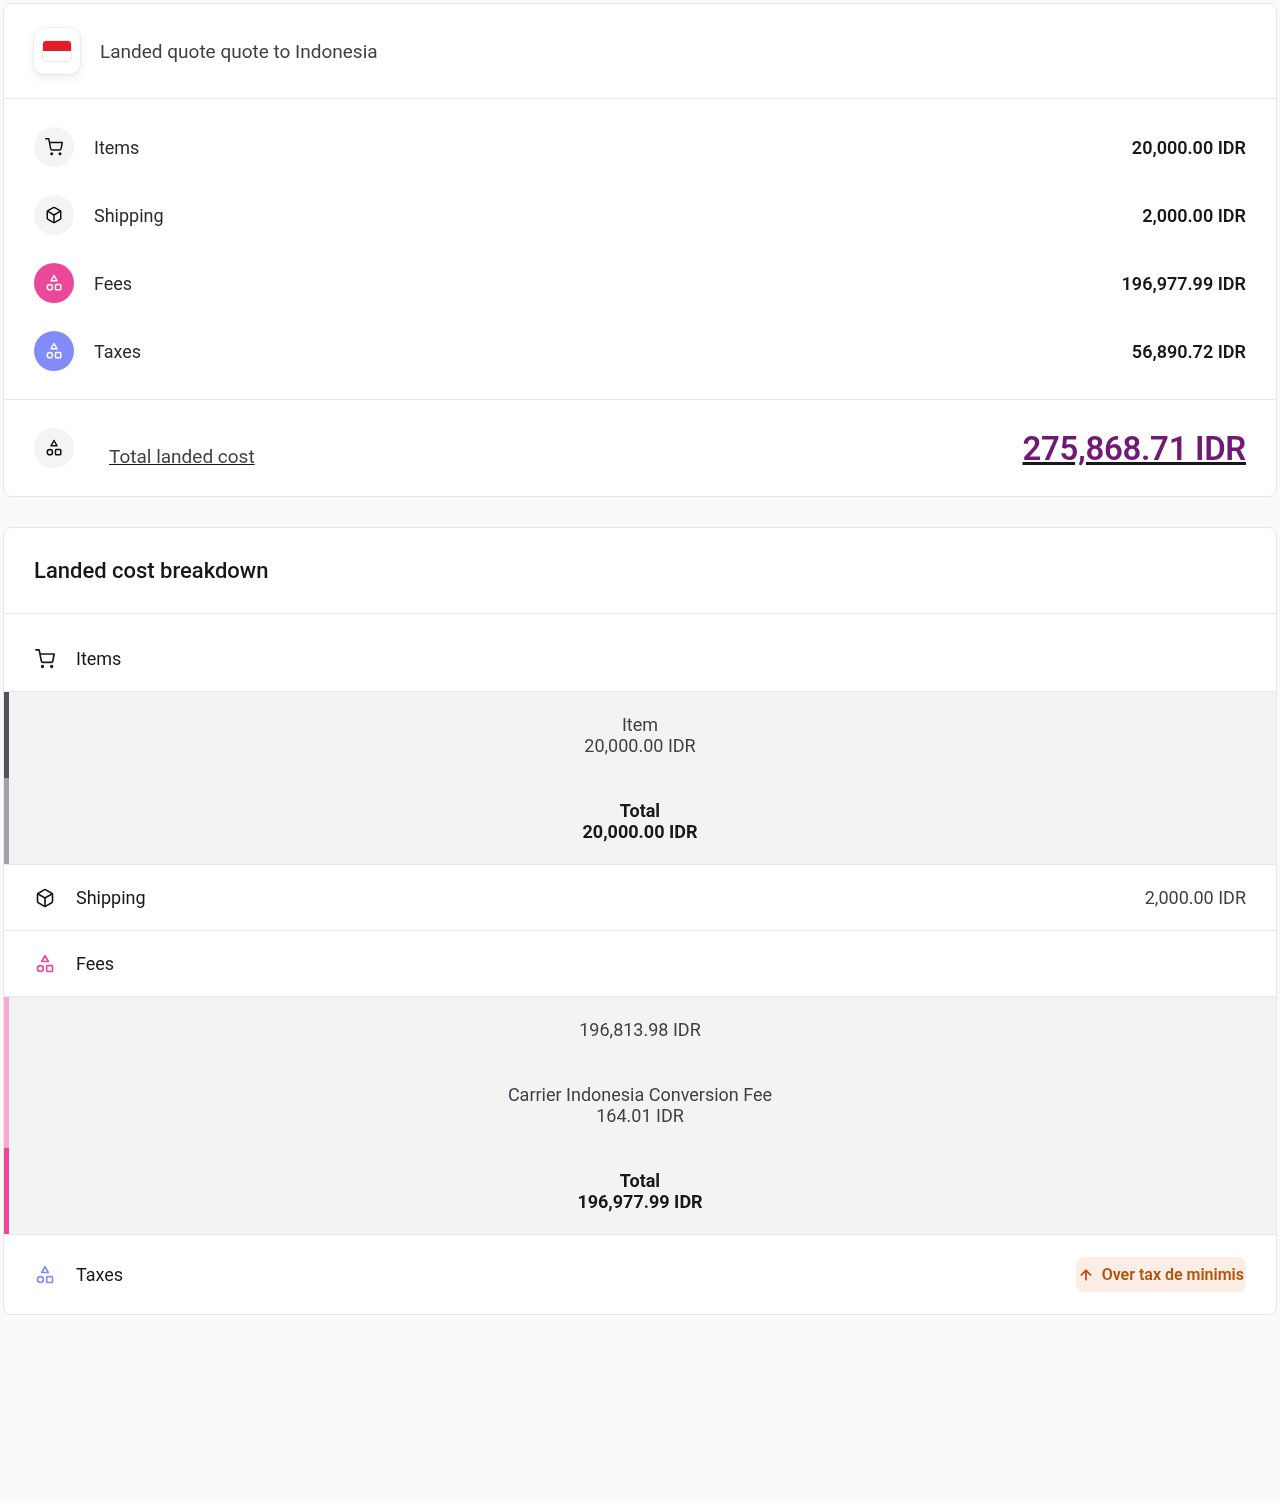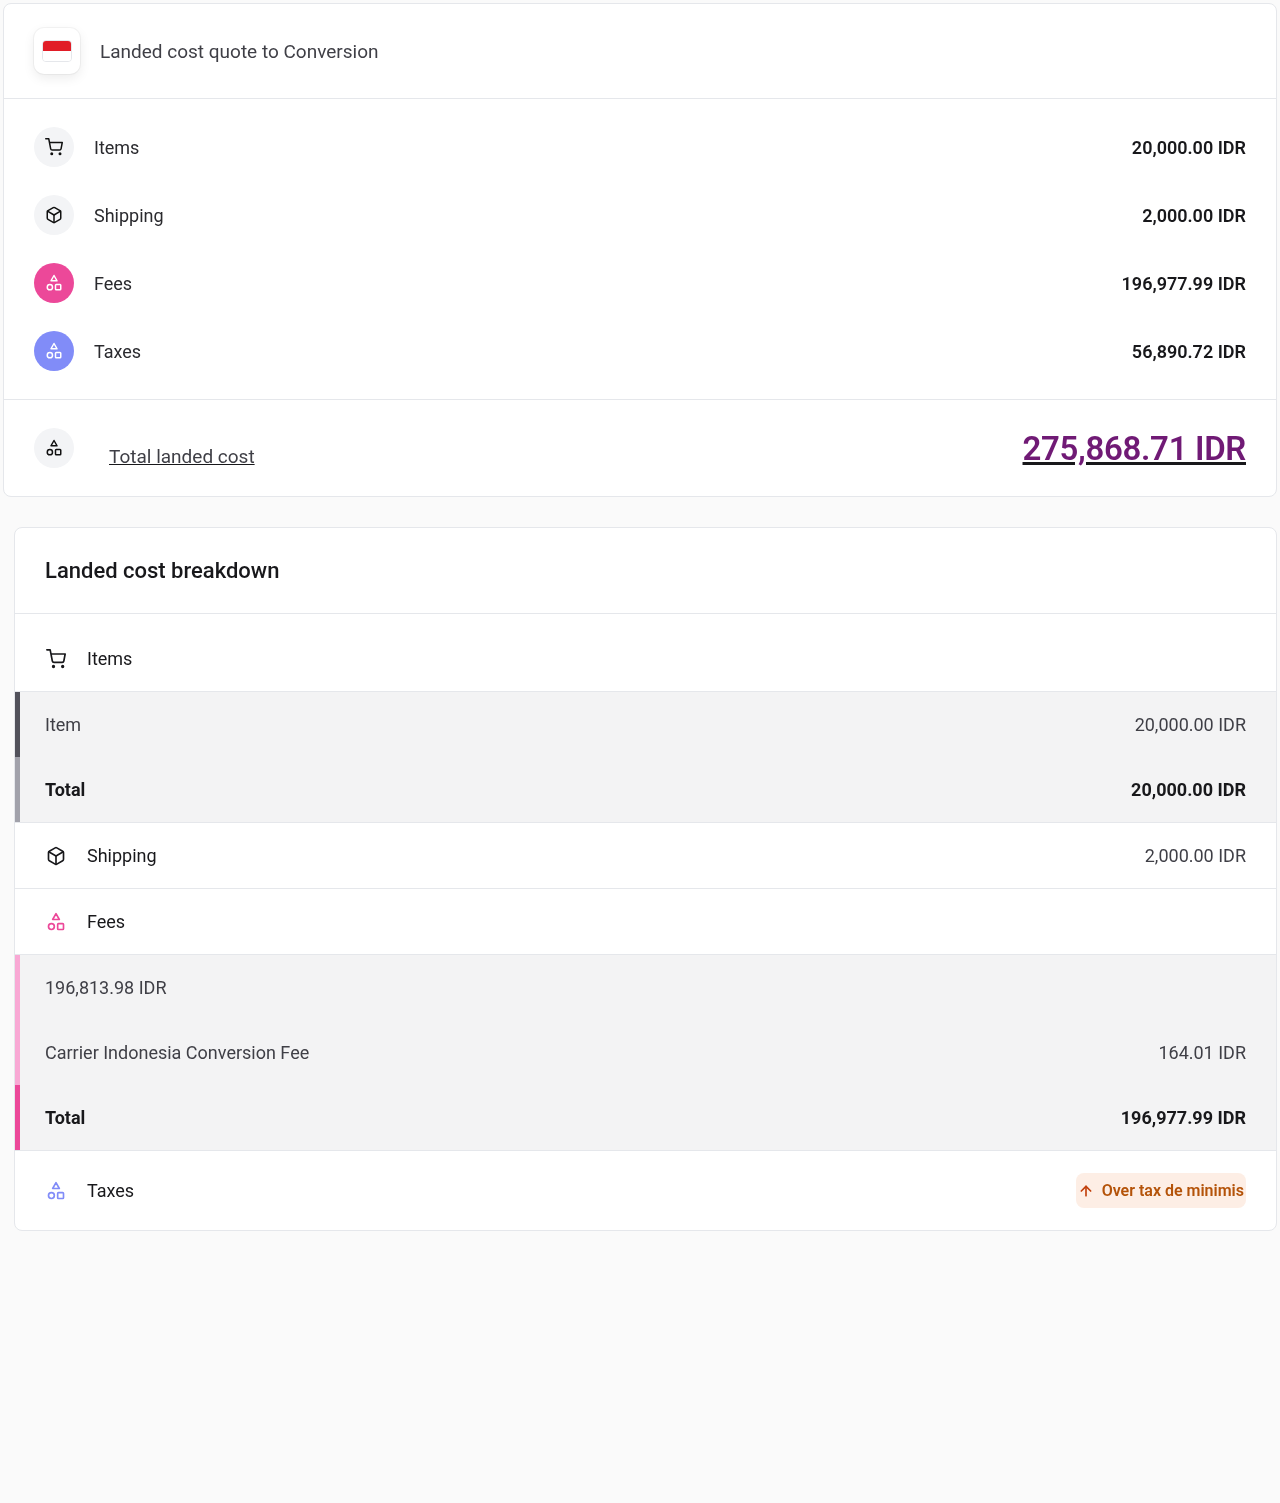--- a/index.html
+++ b/index.html
@@ -133,20 +133,21 @@
     color: #3f3f46;
   }
   .bd-sub {
     background: #f3f3f4;
     position: relative;
   }
   .bd-sub-row {
     display: flex;
     align-items: center;
     padding: 22px 30px;
+    flex-direction: column;
   }
   .bd-sub-label {
     flex: 1;
     font-size: 18px;
     color: #3f3f46;
   }
   .bd-sub-value {
     font-size: 18px;
     color: #3f3f46;
   }
@@ -180,21 +181,21 @@
 <body>
 
 <div class="card">
   <div class="card-header">
     <div class="flag-wrap">
       <div class="flag">
         <div class="flag-top"></div>
         <div class="flag-bottom"></div>
       </div>
     </div>
-    <div class="header-title">Landed cost quote to Conversion</div>
+    <div class="header-title">Landed quote quote to Indonesia</div>
   </div>
 
   <div class="summary-section">
     <div class="summary-row">
       <div class="icon-circle icon-gray">
         <svg width="18" height="18" viewBox="0 0 24 24" fill="none" stroke="currentColor" stroke-width="2" stroke-linecap="round" stroke-linejoin="round">
             <circle cx="9" cy="21" r="1"></circle>
             <circle cx="20" cy="21" r="1"></circle>
             <path d="M1 1h4l2.6 13.4a2 2 0 0 0 2 1.6h9.8a2 2 0 0 0 2-1.6L23 6H6"></path>
           </svg>
@@ -243,21 +244,21 @@
           <path d="M12 2l4 7H8l4-7z"></path>
           <circle cx="6.5" cy="17.5" r="3.5"></circle>
           <rect x="14" y="14" width="7" height="7" rx="1"></rect>
         </svg>
     </div>
     <div class="total-label">Total landed cost</div>
     <div class="total-value">275,868.71 IDR</div>
   </div>
 </div>
 
-<div class="card" style="margin-bottom:0;margin-left:11px;">
+<div class="card" style="margin-bottom:0;">
   <div class="card-title">Landed cost breakdown</div>
 
   <div class="bd-section-header" style="padding-top:34px;">
     <div class="bd-icon">
       <svg width="20" height="20" viewBox="0 0 24 24" fill="none" stroke="#18181b" stroke-width="2" stroke-linecap="round" stroke-linejoin="round">
           <circle cx="9" cy="21" r="1"></circle>
           <circle cx="20" cy="21" r="1"></circle>
           <path d="M1 1h4l2.6 13.4a2 2 0 0 0 2 1.6h9.8a2 2 0 0 0 2-1.6L23 6H6"></path>
         </svg>
     </div>

